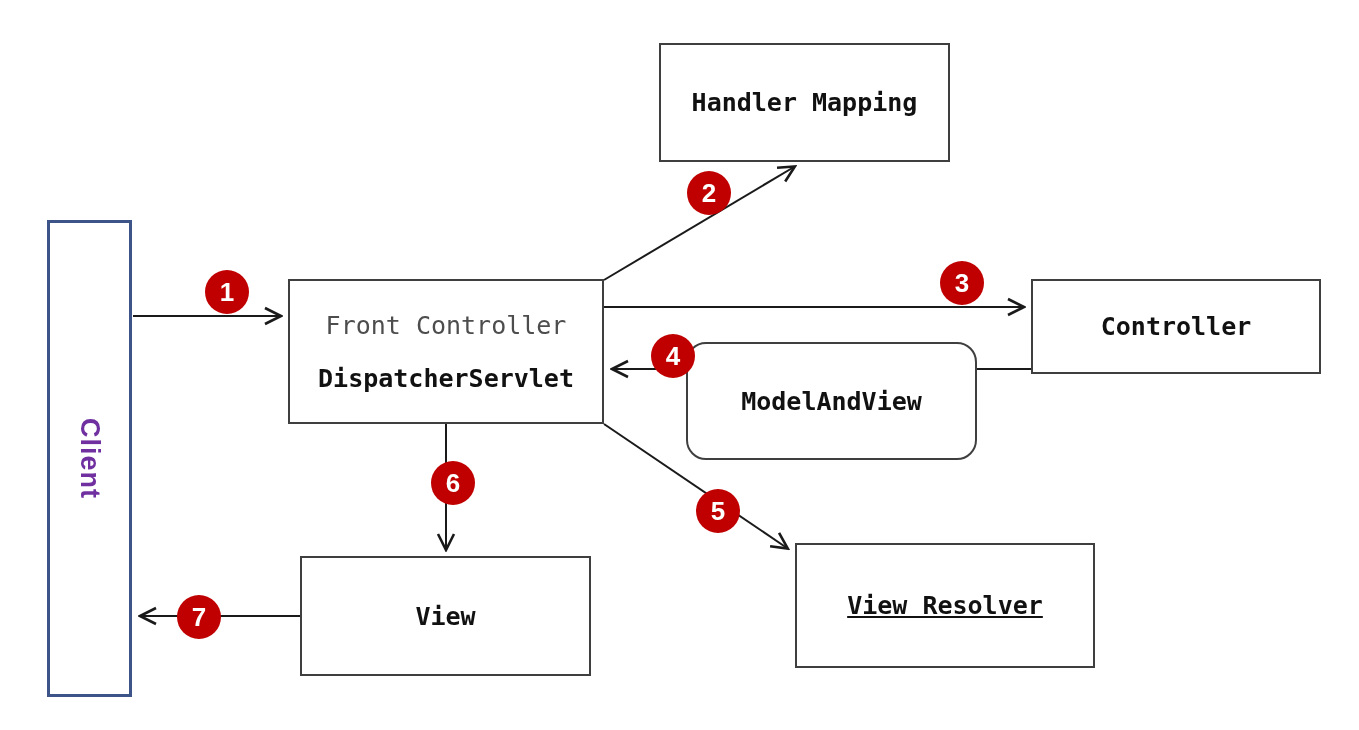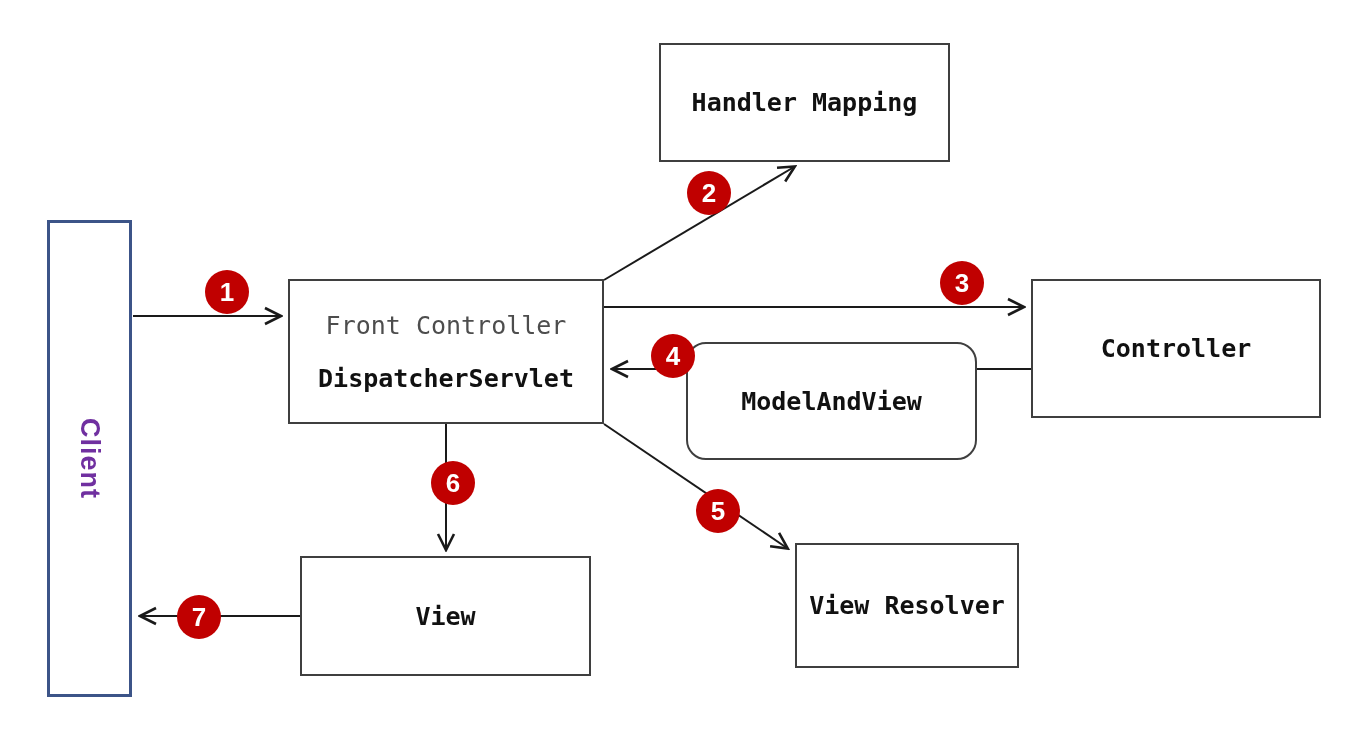--- a/index.html
+++ b/index.html
@@ -103,29 +103,29 @@
 
   <div class="node" style="left:659px; top:43px; width:291px; height:119px;">
     <span>Handler Mapping</span>
   </div>
 
   <div class="node front-controller" style="left:288px; top:279px; width:316px; height:145px;">
     <span class="fc-line1">Front Controller</span>
     <span class="fc-line2">DispatcherServlet</span>
   </div>
 
-  <div class="node" style="left:1031px; top:279px; width:290px; height:139px;">
+  <div class="node" style="left:1031px; top:279px; width:290px; height:95px;">
     <span>Controller</span>
   </div>
 
   <div class="node" style="left:686px; top:342px; width:291px; height:118px;border-radius:20px;">
     <span>ModelAndView</span>
   </div>
 
-  <div class="node" style="left:795px; top:543px; width:224px; height:125px;">
+  <div class="node" style="left:795px; top:543px; width:300px; height:125px;text-decoration:underline;">
     <span>View Resolver</span>
   </div>
 
   <div class="node" style="left:300px; top:556px; width:291px; height:120px;">
     <span>View</span>
   </div>
 
   <div class="badge" style="left:205px; top:270px;">1</div>
   <div class="badge" style="left:687px; top:171px;">2</div>
   <div class="badge" style="left:940px; top:261px;">3</div>

